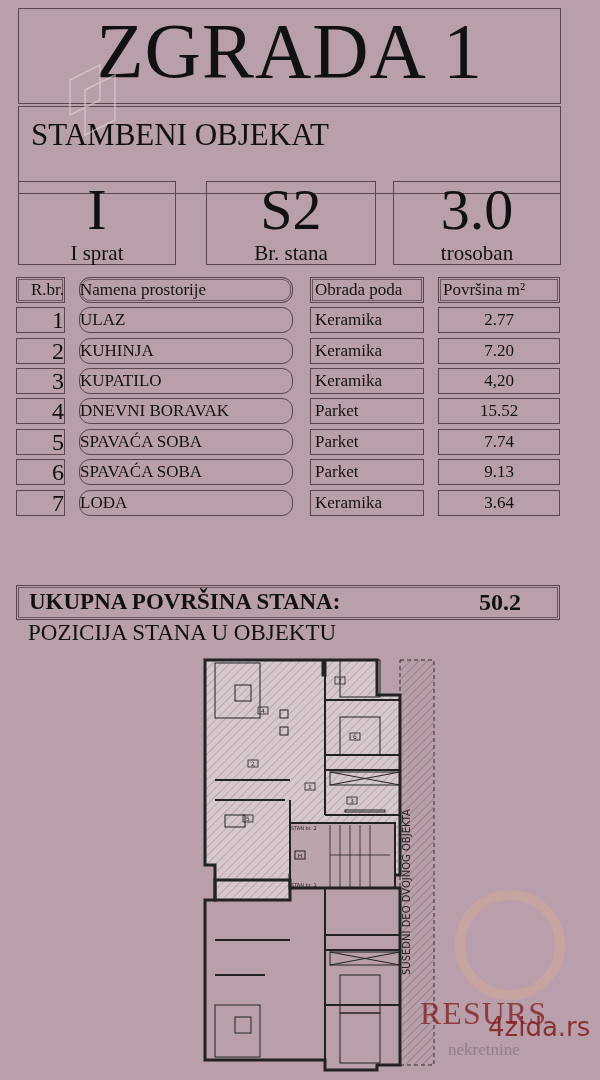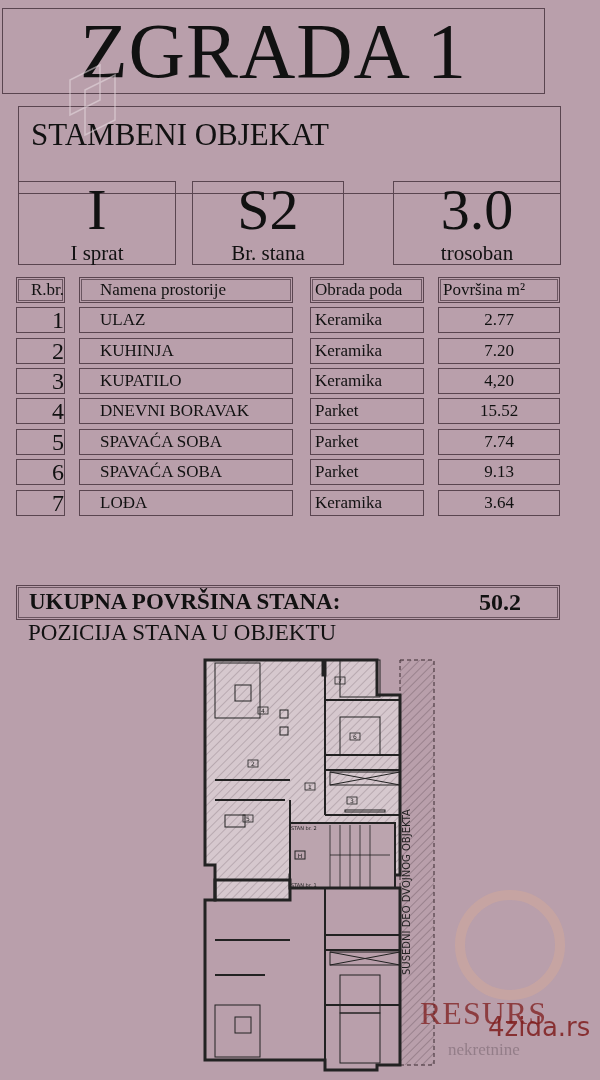--- a/index.html
+++ b/index.html
@@ -4,30 +4,30 @@
   <style>
     html, body { margin: 0; padding: 0; }
     body {
       width: 600px; height: 1080px; overflow: hidden; position: relative;
       background: #b99fab;
       font-family: "Liberation Serif", "DejaVu Serif", serif;
       color: #111;
     }
     .box { position: absolute; border: 1.5px solid #5a4550; box-sizing: border-box; }
     .dbl { position: absolute; border: 1.5px solid #5a4550; box-sizing: border-box; box-shadow: inset 0 0 0 1px #b99fab, inset 0 0 0 2px #6a5560; }
-    .title-box { left: 2px; top: 8px; width: 543px; height: 86px; text-decoration: underline; }
+    .title-box { left: 18px; top: 8px; width: 543px; height: 96px; text-decoration: underline; }
     .title { position: absolute; left: 0; right: 0; top: -2px; text-align: center; font-size: 78px; line-height: 88px; letter-spacing: 1px; }
     .sub-box { left: 18px; top: 106px; width: 543px; height: 88px; }
     .sub-line { position: absolute; left: 12px; font-size: 31px; line-height: 32px; }
     .info { top: 181px; height: 84px; }
     .info .big { position: absolute; left: 0; right: 0; top: -4px; text-align: center; font-size: 58px; line-height: 64px; }
     .info .small { position: absolute; left: 0; right: 0; bottom: 0px; text-align: center; font-size: 21px; line-height: 22px; }
     .cell { position: absolute; box-sizing: border-box; height: 26px; font-size: 17px; line-height: 24px; }
     .cell.c-num { left: 16px; width: 49px; text-align: right; font-size: 24px; }
-    .cell.c-name { left: 79px; width: 214px; padding-left: 20px; }
+    .cell.c-name { left: 79px; width: 214px; padding-left: 0; border-radius: 11px; }
     .cell.c-obr { left: 310px; width: 114px; padding-left: 4px; }
     .cell.c-pov { left: 438px; width: 122px; text-align: center; }
     .hdr .cell.c-num { font-size: 17px; }
     .hdr .cell.c-pov { text-align: left; padding-left: 4px; }
     .total-box { left: 16px; top: 585px; width: 544px; height: 35px; }
     .total-label { position: absolute; left: 12px; top: 2px; font-size: 23px; font-weight: bold; line-height: 28px; }
     .total-val { position: absolute; left: 462px; top: 2px; font-size: 24px; font-weight: bold; line-height: 28px; }
     .pos-label { position: absolute; left: 28px; top: 620px; font-size: 23px; line-height: 26px; }
     .plan { position: absolute; left: 195px; top: 655px; width: 245px; height: 420px; }
     .watermark-left { position: absolute; left: 60px; top: 50px; width: 70px; height: 110px; opacity: 0.55; }
@@ -44,21 +44,21 @@
 </div>
 
 <div class="box sub-box">
   <div class="sub-line" style="top:12px">STAMBENI OBJEKAT</div>
 </div>
 
 <div class="box info" style="left:18px;width:158px">
   <div class="big">I</div>
   <div class="small">I sprat</div>
 </div>
-<div class="box info" style="left:192px;width:152px">
+<div class="box info" style="left:206px;width:170px">
   <div class="big">S2</div>
   <div class="small">Br. stana</div>
 </div>
 <div class="box info" style="left:393px;width:168px">
   <div class="big">3.0</div>
   <div class="small">trosoban</div>
 </div>
 
 <div class="hdr">
   <div class="dbl cell c-num" style="top:277px">R.br.</div>

